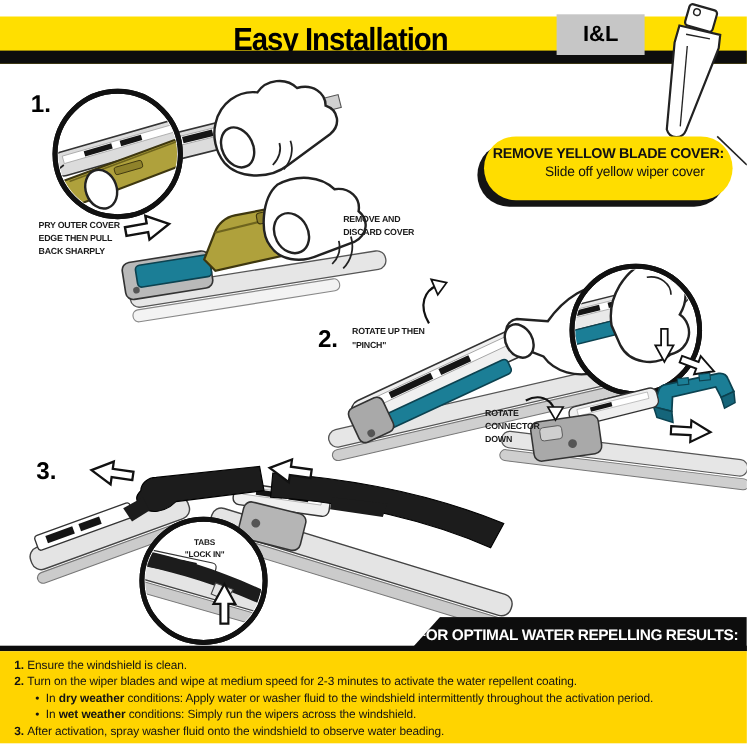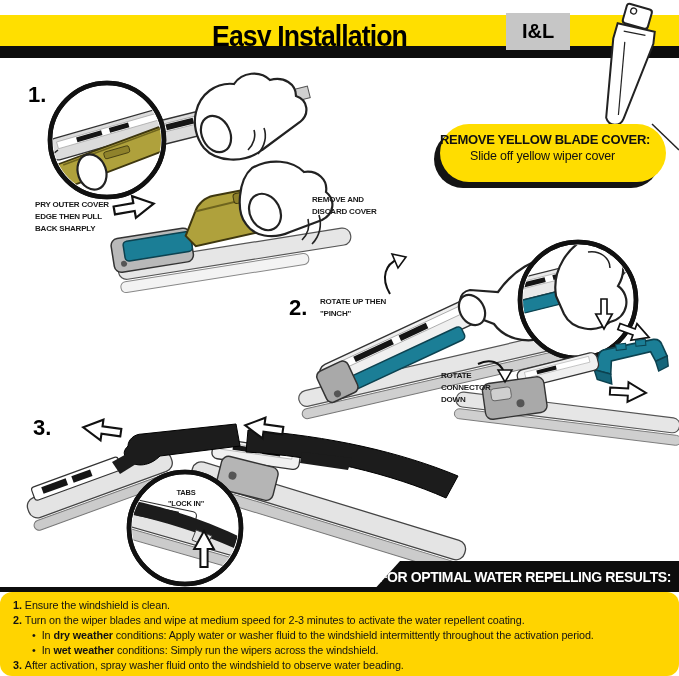--- a/index.html
+++ b/index.html
@@ -7,51 +7,51 @@
        font-family:"Liberation Sans",sans-serif;overflow:hidden;color:#111;}
   .page{position:absolute;inset:0;}
 
   
   .banner{position:absolute;left:0;top:15px;width:679px;height:43px;
           background:var(--banner-yellow,#FFDF00);z-index:1;}
   .banner-title{position:absolute;left:0;right:60px;top:0;height:43px;line-height:43px;
           text-align:center;font-size:29px;font-weight:bold;letter-spacing:-1px;
           transform:scaleX(.92);color:#000;}
   .stripe{position:absolute;left:0;top:46px;width:679px;height:12px;background:#0d0d0d;z-index:1;}
-  .badge{position:absolute;left:506px;top:13px;width:64px;height:37px;z-index:2;
+  .badge{position:absolute;left:506px;top:13px;width:80px;height:37px;z-index:2;
          background:var(--badge-gray,#C6C6C6);text-align:center;line-height:37px;
          font-weight:bold;font-size:20px;color:#000;}
 
   
   svg.art{position:absolute;inset:0;z-index:3;pointer-events:none;}
 
   
   .lbl{position:absolute;z-index:4;font-weight:bold;font-size:8px;line-height:12px;
        letter-spacing:-.2px;color:#1a1a1a;}
   .stepnum{position:absolute;z-index:4;font-weight:bold;font-size:22px;color:#000;}
   .tabs-lbl{position:absolute;z-index:5;left:149px;top:487px;width:74px;text-align:center;
        font-weight:bold;font-size:7.5px;line-height:11px;letter-spacing:-.2px;color:#1a1a1a;}
 
   
   .callout{position:absolute;left:440px;top:124px;width:226px;height:58px;z-index:4;
            background:var(--callout-yellow,#FFDD00);border-radius:29px;
-           box-shadow:-6px 6px 0 #141414;text-align:left;}
+           box-shadow:-6px 6px 0 #141414;text-align:center;}
   .callout-title{margin-top:7px;font-size:13px;font-weight:bold;letter-spacing:-.3px;line-height:17px;}
   .callout-line{font-size:12.5px;letter-spacing:-.2px;line-height:16px;padding-left:30px;}
 
   
   .results-banner{position:absolute;top:561px;right:0;width:307px;height:31px;z-index:5;
            background:#0d0d0d;clip-path:polygon(28px 0,100% 0,100% 100%,0 100%);
            display:flex;align-items:center;justify-content:flex-end;padding-right:8px;
            box-sizing:border-box;}
   .results-banner span{color:#fff;font-weight:bold;font-size:14px;letter-spacing:-.4px;white-space:nowrap;}
   .footer-line{position:absolute;top:587px;left:0;width:679px;height:5px;background:#0d0d0d;z-index:4;}
   .footer{position:absolute;top:592px;left:0;width:679px;height:84px;z-index:4;
           background:var(--footer-yellow,#FFD400);overflow:hidden;
-          padding:6px 0 0 13px;box-sizing:border-box;border-radius:12px;}
+          padding:6px 0 0 13px;box-sizing:border-box;}
   .f-line{white-space:nowrap;font-size:10.8px;line-height:15px;letter-spacing:-.1px;color:#131313;}
   .f-line.indent{padding-left:19px;}
   .f-num{font-weight:bold;margin-right:3px;}
   .f-bullet{margin-right:6px;}
   .f-bold{font-weight:bold;}
 </style>
 </head>
 <body>
 
 <div class="page">

